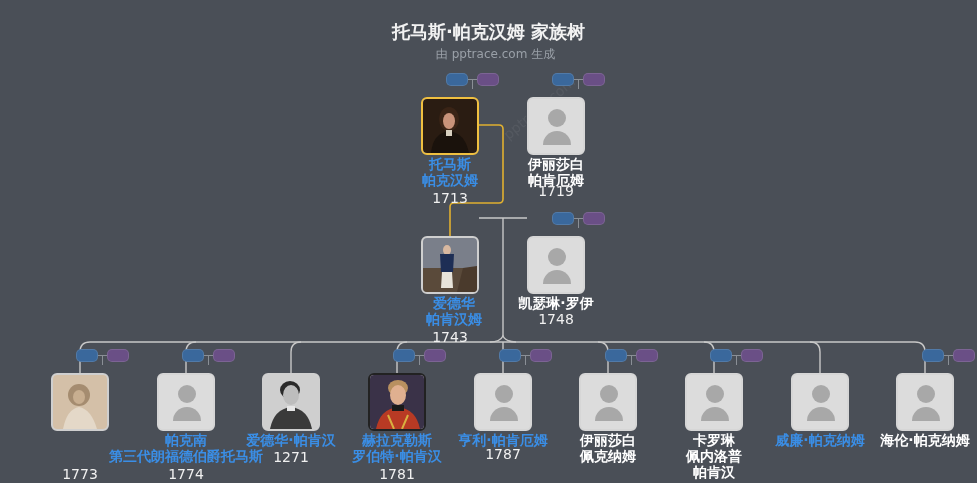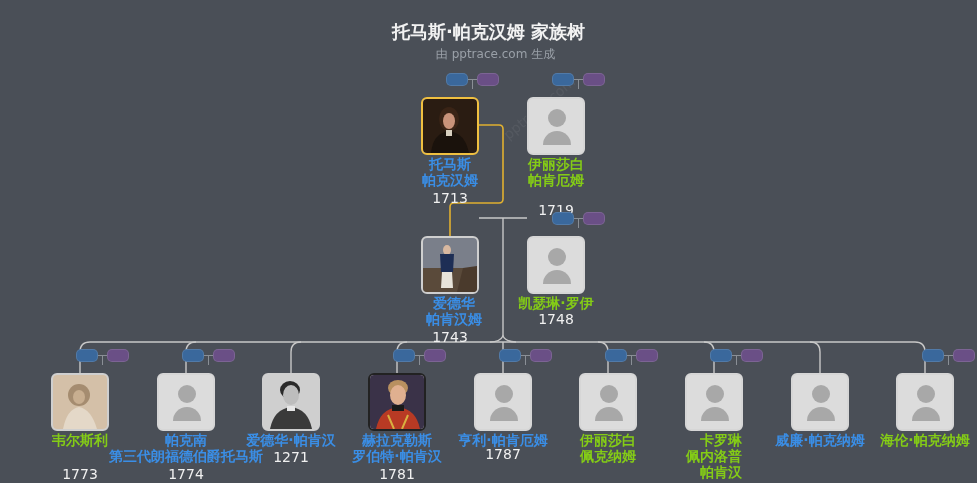--- a/index.html
+++ b/index.html
@@ -36,21 +36,21 @@
     .card .placeholder-body {
       position: absolute; left: 14px; top: 32px; width: 28px; height: 14px;
       border-radius: 14px 14px 0 0; background: #a8a8a8;
     }
     .card .portrait { position: absolute; inset: 0; }
     .name {
       position: absolute; text-align: center; font-size: 14px; font-weight: bold;
       line-height: 16px; white-space: nowrap; transform: translateX(-50%);
     }
     .name.male { color: #3a8ee6; }
-    .name.female { color: #84cc16; text-align: right; }
+    .name.female { color: #ffffff; }
     .year {
       position: absolute; text-align: center; font-size: 14px; color: #f0f0f0;
       line-height: 16px; transform: translateX(-50%);
     }
     .pill {
       position: absolute; width: 22px; height: 13px; border-radius: 5px;
       border: 1px solid rgba(255,255,255,0.12);
     }
     .pill.blue { background: #3a689c; }
     .pill.purple { background: #6a4f86; }
@@ -112,21 +112,21 @@
 <div class="name male" style="left:450px;top:156px">
   <div>托马斯</div>
     <div>帕克汉姆</div>
 </div>
 <div class="year" style="left:450px;top:190px">1713</div>
 
 <div class="name female" style="left:556px;top:156px">
   <div>伊丽莎白</div>
     <div>帕肯厄姆</div>
 </div>
-<div class="year" style="left:556px;top:202px">1719</div>
+<div class="year" style="left:556px;top:183px">1719</div>
 
 <div class="pill blue" style="left:552px;top:212px"></div>
 <div class="pill-link" style="left:574px;top:218px;width:10px;height:1px"></div>
 <div class="pill-link" style="left:578px;top:218px;width:1px;height:10px"></div>
 <div class="pill purple" style="left:583px;top:212px"></div>
 
 <div class="card photo" style="left:421px;top:236px">
   <svg class="portrait" width="54" height="54" viewBox="0 0 54 54">
     <rect width="54" height="54" fill="#7a7f8a"></rect>
     <rect y="30" width="54" height="24" fill="#5a4a3a"></rect>
@@ -233,21 +233,20 @@
 <div class="card" style="left:791px;top:373px">
   <div class="placeholder-head"></div>
   <div class="placeholder-body"></div>
 </div>
 <div class="card" style="left:896px;top:373px">
   <div class="placeholder-head"></div>
   <div class="placeholder-body"></div>
 </div>
 
 <div class="name female" style="left:80px;top:432px">
-    <div>韦尔斯利</div>
 </div>
 <div class="year" style="left:80px;top:466px">1773</div>
 
 <div class="name male" style="left:186px;top:432px">
   <div>帕克南</div>
     <div>第三代朗福德伯爵托马斯</div>
 </div>
 <div class="year" style="left:186px;top:466px">1774</div>
 
 <div class="name male" style="left:291px;top:432px">

